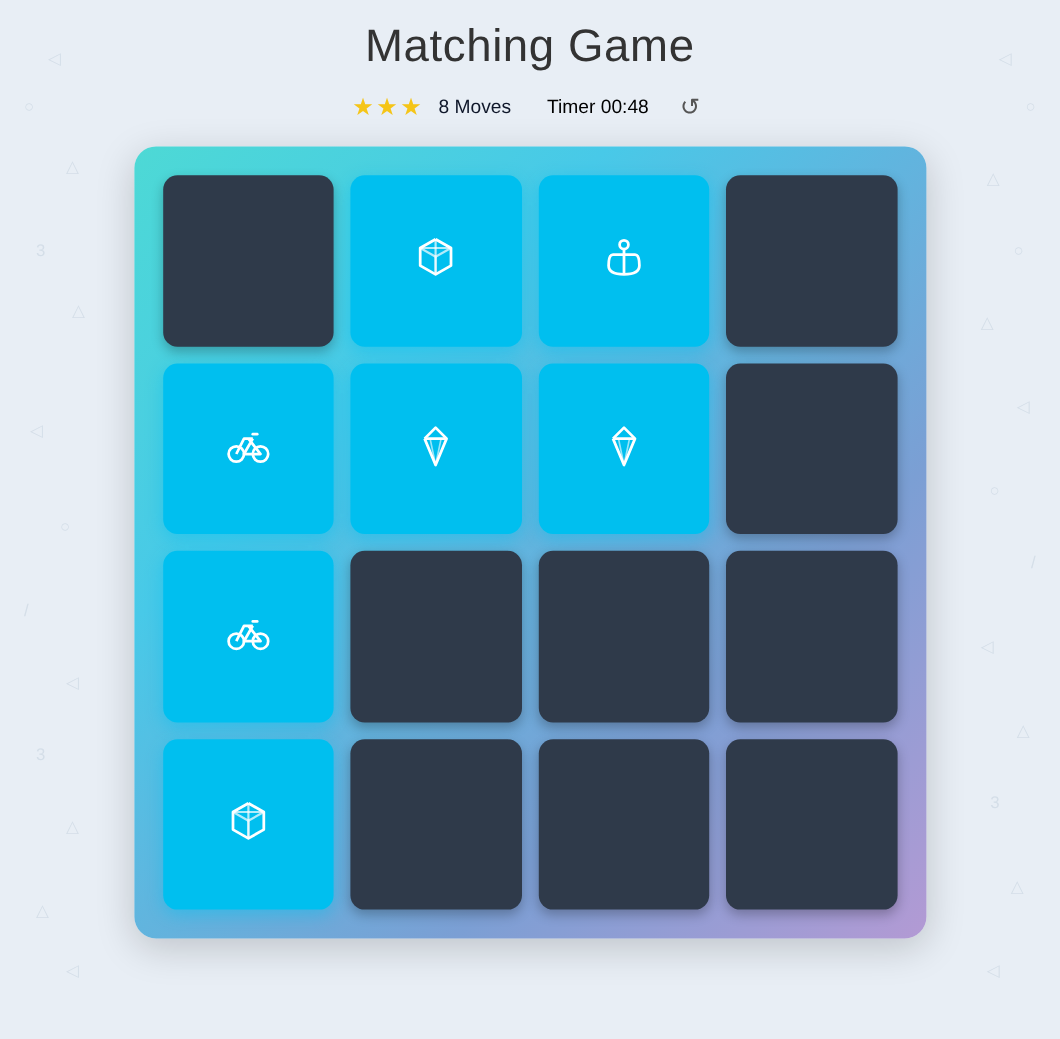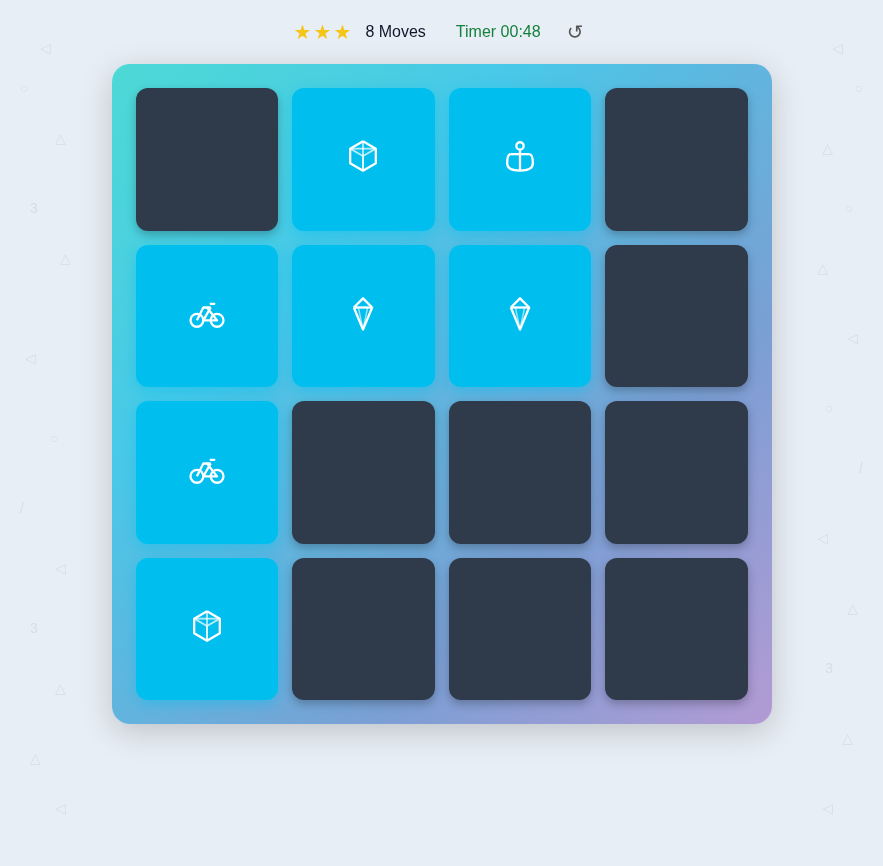--- a/index.html
+++ b/index.html
@@ -65,21 +65,21 @@
       font-size: 20px;
     }
 
     .moves-label {
       font-size: 16px;
       color: #0f172a;
       margin-left: 4px;
     }
 
     .timer-label {
-      color: #15803d;
+      color: #000000;
       font-size: 16px;
       font-weight: 500;
       margin-left: 20px;
     }
 
     .reset-btn {
       background: none;
       border: none;
       cursor: pointer;
       font-size: 20px;
@@ -164,20 +164,21 @@
   <span style="top:460px;right:20px">/</span>
   <span style="top:530px;right:55px">◁</span>
   <span style="top:600px;right:25px">△</span>
   <span style="top:660px;right:50px">3</span>
   <span style="top:730px;right:30px">△</span>
   <span style="top:800px;right:50px">◁</span>
 </div>
 
 <div class="page-content">
 
+  <h1 class="game-title">Matching Game</h1>
 
   <div class="stats-bar">
     <div class="stars">
       <span class="star">★</span>
       <span class="star">★</span>
       <span class="star">★</span>
     </div>
     <span class="moves-label">8 Moves</span>
     <span class="timer-label">
       <span>Timer</span>&nbsp;<span>00:48</span>

